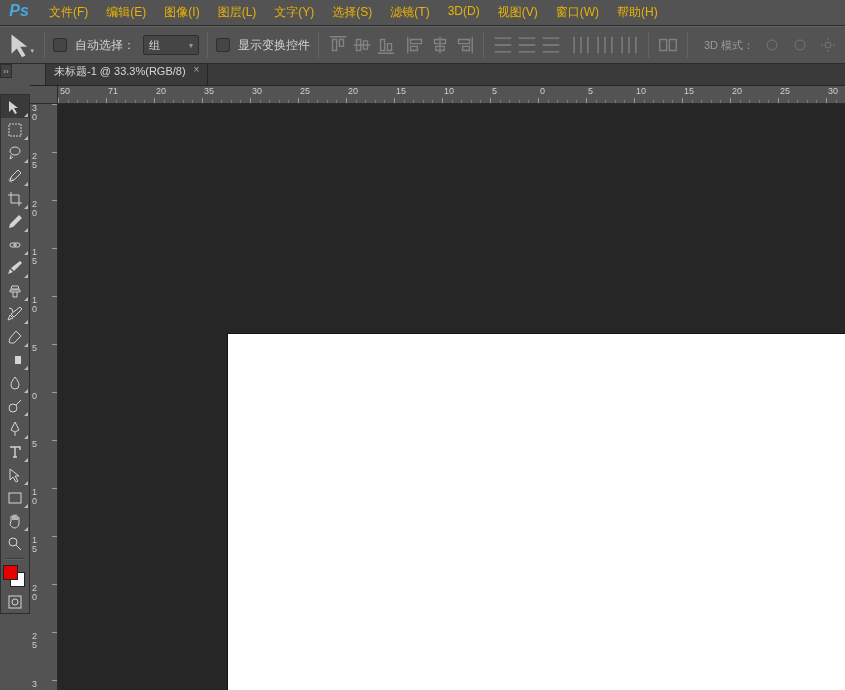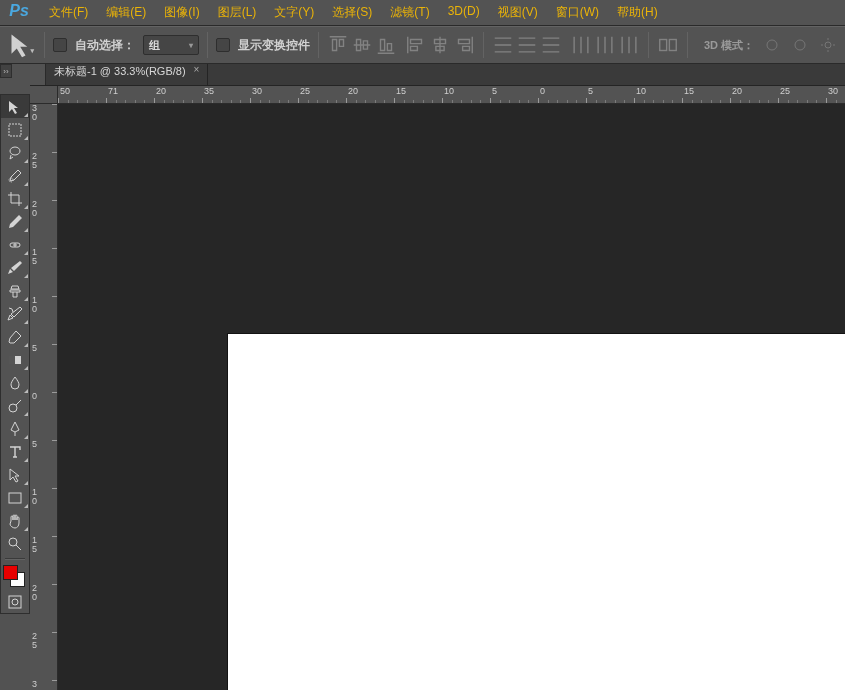--- a/index.html
+++ b/index.html
@@ -4,21 +4,21 @@
 <style>
 * { margin:0; padding:0; box-sizing:border-box; user-select:none; }
 body { width:845px; height:690px; background:#525252; font-family:"Microsoft YaHei",Arial,sans-serif; font-size:12px; color:#c8c8c8; overflow:hidden; position:relative; }
 
 
 .menubar { height:26px; background:#535353; display:flex; align-items:flex-start; padding-left:6px; border-bottom:1px solid #2a2a2a; }
 .ps-logo { width:26px; height:22px; display:flex; align-items:center; justify-content:center; color:#4aa8e0; font-weight:bold; font-size:16px; font-style:italic; margin-right:8px; }
 .menu-item { padding:4px 9px; color:#eab308; cursor:default; }
 
 
-.options-bar { height:38px; background:#535353; border-top:1px solid #636363; border-bottom:1px solid #2a2a2a; display:flex; align-items:center; padding-left:8px; gap:8px;font-weight:bold; }
+.options-bar { height:38px; background:#535353; border-top:1px solid #636363; border-bottom:1px solid #2a2a2a; display:flex; align-items:center; padding-left:8px; gap:8px; }
 .opt-tool-icon { width:28px; height:22px; display:flex; align-items:center; justify-content:center; position:relative; }
 .opt-tool-icon svg { fill:#d1d1d1; }
 .opt-tool-tiny { font-size:7px; color:#bbb; position:absolute; right:2px; bottom:1px; }
 .opt-divider { width:1px; height:26px; background:#3a3a3a; border-right:1px solid #636363; }
 .opt-chk { width:14px; height:14px; border:1px solid #2e2e2e; background:#454545; border-radius:2px; }
 .opt-label { color:#d1d1d1; }
 .opt-select { width:56px; height:20px; background:#454545; border:1px solid #2e2e2e; border-radius:2px; display:flex; align-items:center; justify-content:space-between; padding:0 5px; color:#d8d8d8; font-size:11px; }
 .opt-select .caret { font-size:8px; color:#999; }
 .align-grp { display:flex; gap:2px; }
 .align-btn { width:22px; height:20px; display:flex; align-items:center; justify-content:center; opacity:.4; }

